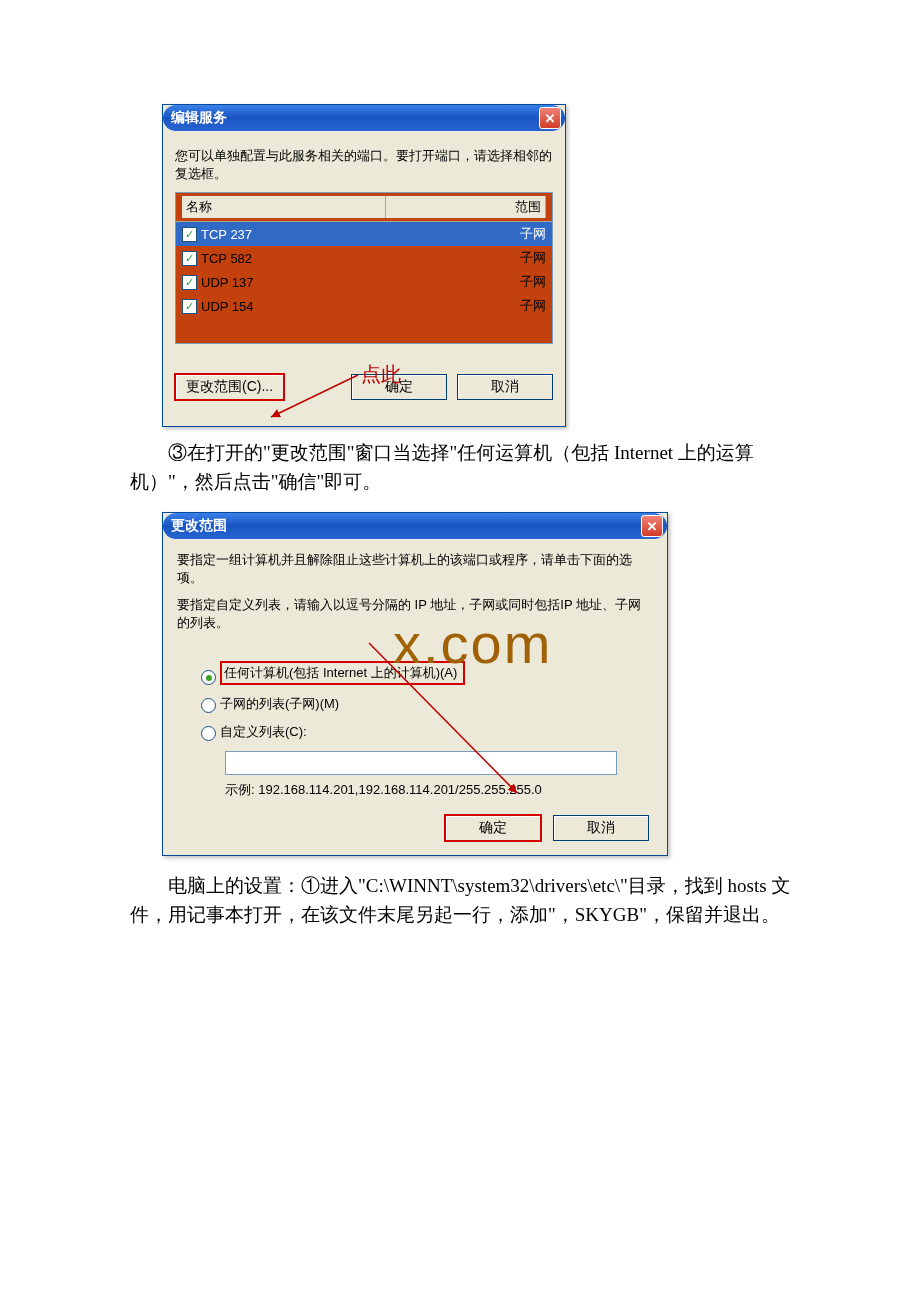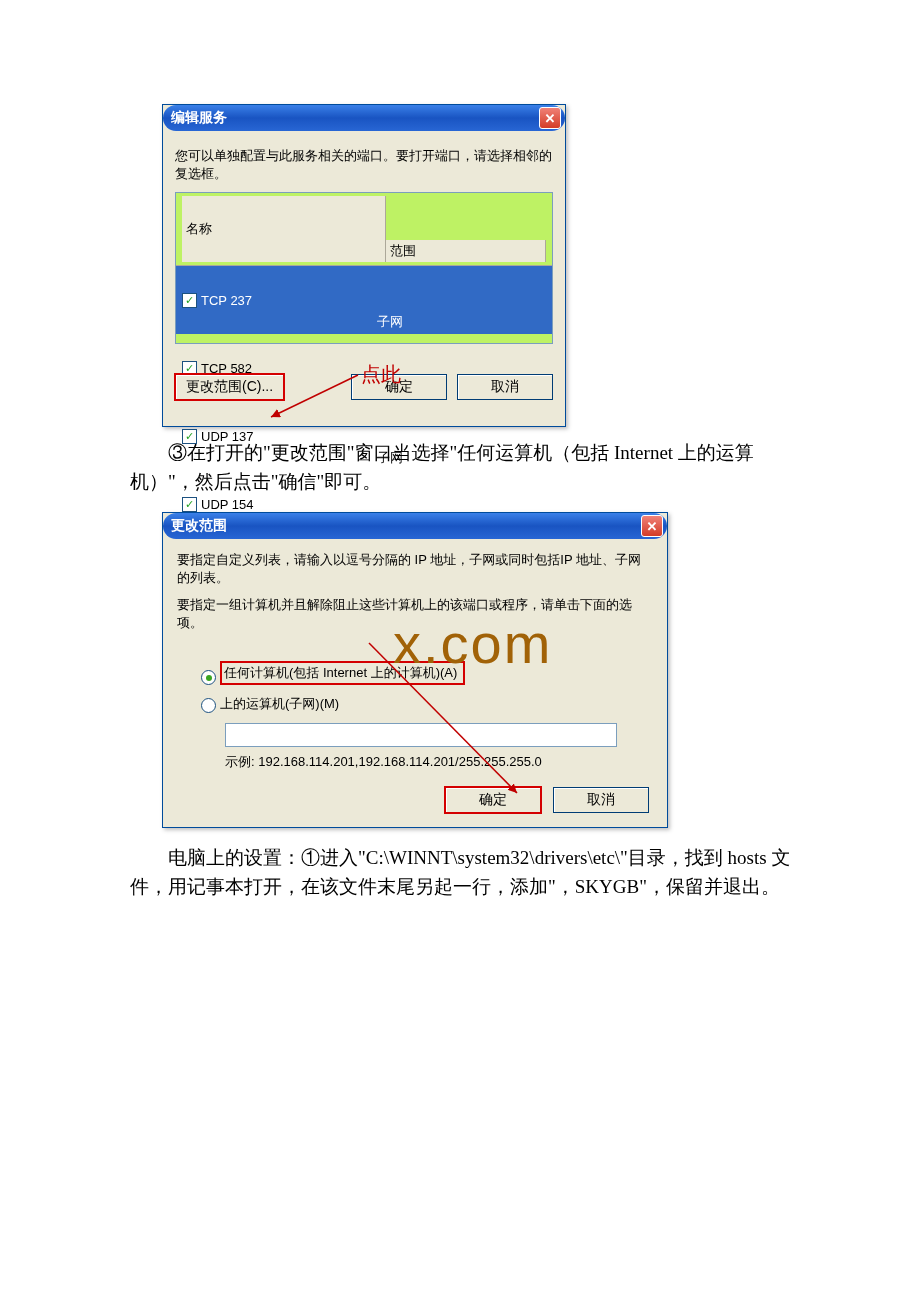--- a/index.html
+++ b/index.html
@@ -36,23 +36,23 @@
     width:20px;height:20px;border:1px solid #fff;border-radius:3px;
     background:linear-gradient(180deg,#f08177,#d33c27);
     color:#fff;display:flex;align-items:center;justify-content:center;
     font-weight:bold;font-size:13px;line-height:1;
   }
   .dlgbody{padding:16px 12px;}
   .desc{font-size:13px;line-height:1.35;margin-bottom:10px;}
   .listhdr,.listrow{display:flex;padding:3px 6px;font-size:13px;}
   .listhdr{border-bottom:1px solid #aca899;}
   .listhdr .c1,.listrow .c1{flex:0 0 195px;display:flex;align-items:center;gap:4px;}
-  .listhdr .c2,.listrow .c2{flex:1;margin-top:44px;}
+  .listhdr .c2,.listrow .c2{flex:1;}
   .listhdr .c1,.listhdr .c2{background:#ece9d8;border-right:1px solid #aca899;padding:2px 4px;}
-  .listbox{border:1px solid #7b9ebd;background:#bef264;height:150px;margin-bottom:30px;}
+  .listbox{border:1px solid #7b9ebd;background:#c2410c;height:150px;margin-bottom:30px;text-align:right;}
   .selrow{background:#316ac5;color:#fff;}
   .cbox{
     width:13px;height:13px;border:1px solid #1c5180;background:#fff;
     display:inline-flex;align-items:center;justify-content:center;font-size:11px;color:#21a121;
   }
   .btnbar{display:flex;justify-content:space-between;align-items:center;padding:0 0 10px 0;}
   .btn{
     min-width:74px;height:24px;border:1px solid #003c74;background:#ece9d8;
     display:inline-flex;align-items:center;justify-content:center;font-size:14px;
     padding:0 10px;box-shadow:inset 1px 1px 0 #fff;
@@ -146,31 +146,35 @@
   </div>
 
   <p>　　③在打开的"更改范围"窗口当选择"任何运算机（包括 Internet 上的运算机）"，然后点击"确信"即可。</p>
 
   <div class="dlg dlg2">
     <div class="titlebar">
       <span>更改范围</span>
       <div class="closebtn">✕</div>
     </div>
     <div class="dlgbody" style="padding:12px 14px 0 14px;">
+      <div class="desc">要指定一组计算机并且解除阻止这些计算机上的该端口或程序，请单击下面的选项。</div>
       <div class="desc">要指定自定义列表，请输入以逗号分隔的 IP 地址，子网或同时包括IP 地址、子网的列表。</div>
-      <div class="desc">要指定一组计算机并且解除阻止这些计算机上的该端口或程序，请单击下面的选项。</div>
 
       <div class="radiogrp">
         <div class="optrow">
           <span class="radio on"></span>
           <span class="opt1label">任何计算机(包括 Internet 上的计算机)(A)</span>
         </div>
         <div class="optrow">
           <span class="radio"></span>
-          <span>上的运算机(子网)(M)</span>
+          <span>子网的列表(子网)(M)</span>
+        </div>
+        <div class="optrow">
+          <span class="radio"></span>
+          <span>自定义列表(C):</span>
         </div>
         <div class="iptxt"></div>
         <div class="example">示例: 192.168.114.201,192.168.114.201/255.255.255.0</div>
       </div>
     </div>
     <div class="btnbar2">
       <span class="btn framed">确定</span>
       <span class="btn">取消</span>
     </div>
 

